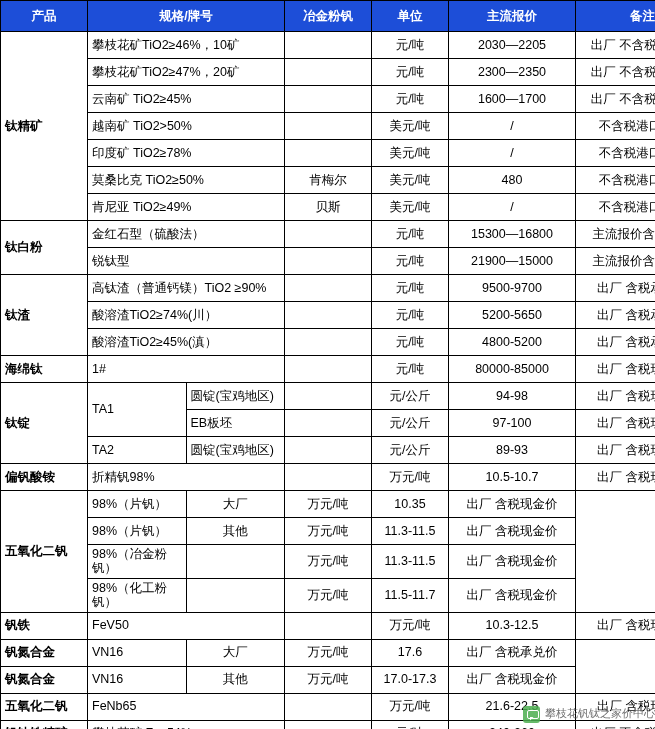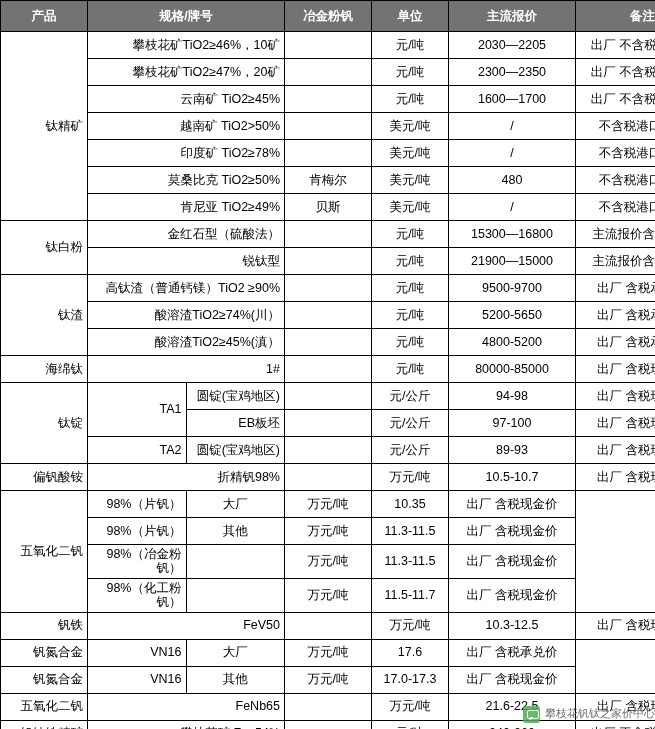--- a/index.html
+++ b/index.html
@@ -21,32 +21,32 @@
     table-layout: fixed;
   }
   table.price-table td, table.price-table th {
     border: 1px solid #000000;
     font-size: 12.5px;
     padding: 2px 4px;
     vertical-align: middle;
     line-height: 1.15;
   }
   thead th {
-    background: #737373;
+    background: #1d4ed8;
     color: #ffffff;
     font-weight: bold;
     text-align: center;
     height: 26px;
     font-size: 13px;
   }
   td.center { text-align: center; }
-  td.left { text-align: right; margin-top: 32px; }
+  td.left { text-align: left; margin-top: 32px; }
   td.cat {
-    text-align: right;
-    font-weight: normal;
+    text-align: left;
+    font-weight: bold;
   }
   tbody tr { height: 27px; }
   .watermark {
     position: absolute;
     right: 0;
     bottom: 6px;
     display: flex;
     align-items: flex-start;
     gap: 5px;
     opacity: 0.85;

